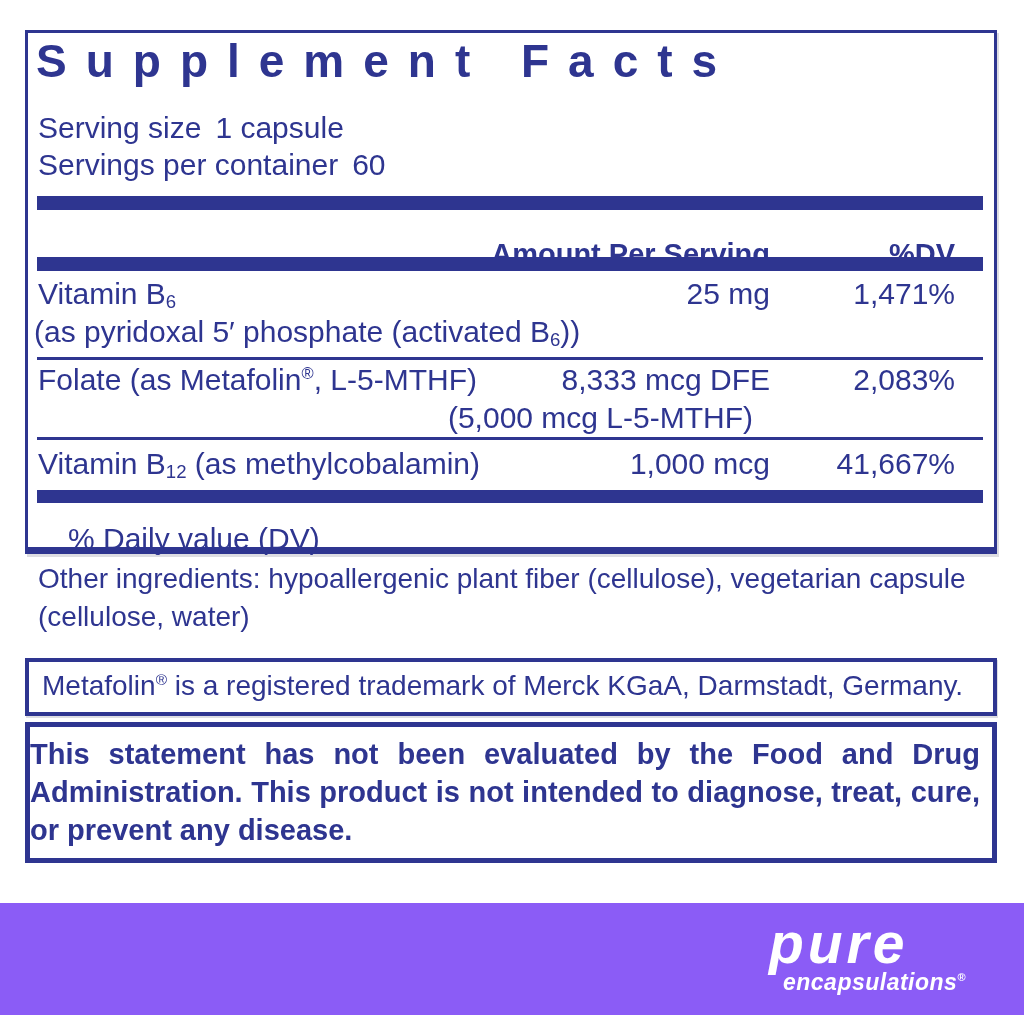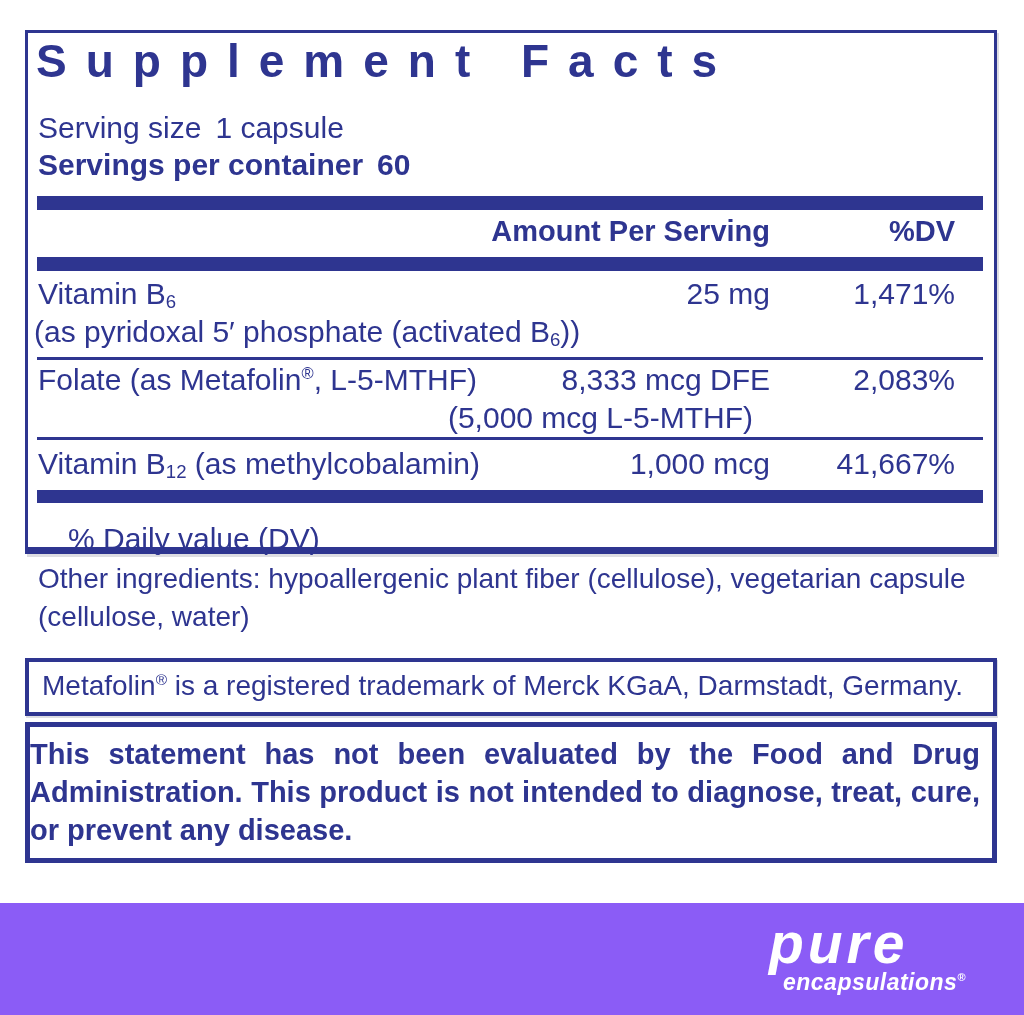--- a/index.html
+++ b/index.html
@@ -22,21 +22,21 @@
   }
   .panel-title {
     left: 8px; top: 2px;
     font-size: 46px; font-weight: bold; line-height: 1.15;
     letter-spacing: 19px; white-space: nowrap;
   }
   .serving-line { left: 10px; font-size: 30px; line-height: 1; white-space: nowrap; }
   .serving-value { margin-left: 14px; }
   .thick-bar { left: 9px; right: 11px; height: 14px; background: #2e3590; }
   .thin-rule { left: 9px; right: 11px; height: 3px; background: #2e3590; }
-  .col-head { font-size: 29px; font-weight: bold; line-height: 1; white-space: nowrap; }
+  .col-head { font-size: 29px; font-weight: bold; line-height: 1; white-space: nowrap; margin-top: 23px; }
   .rowline { font-size: 30px; line-height: 1; white-space: nowrap; }
   .name-cell { left: 10px; }
   .name-cell.hang { left: 6px; }
   .amt-cell { right: 224px; }
   .amt-cell2 { right: 241px; }
   .dv-cell { right: 39px; }
   sub { font-size: 0.62em; vertical-align: baseline; position: relative; top: 0.22em; }
   sup.reg { font-size: 0.55em; vertical-align: super; line-height: 0; }
   .footnote { left: 40px; font-size: 30px; line-height: 1; white-space: nowrap; }
 
@@ -92,21 +92,21 @@
 <body>
 
 <div id="facts-box">
 
   <div class="abs panel-title">Supplement Facts</div>
 
   <div class="abs serving-line" style="top:80px;">
     <span>Serving size</span><span class="serving-value">1 capsule</span>
   </div>
 
-  <div class="abs serving-line" style="top:117px;font-weight:bold;">
+  <div class="abs serving-line" style="top:117px;">
     <span>Servings per container</span><span class="serving-value">60</span>
   </div>
 
   <div class="abs thick-bar" style="top:163px;"></div>
 
   <div class="abs col-head" style="right:224px; top:184px;">Amount Per Serving</div>
   <div class="abs col-head" style="right:39px; top:184px;">%DV</div>
 
   <div class="abs thick-bar" style="top:224px;"></div>
 

